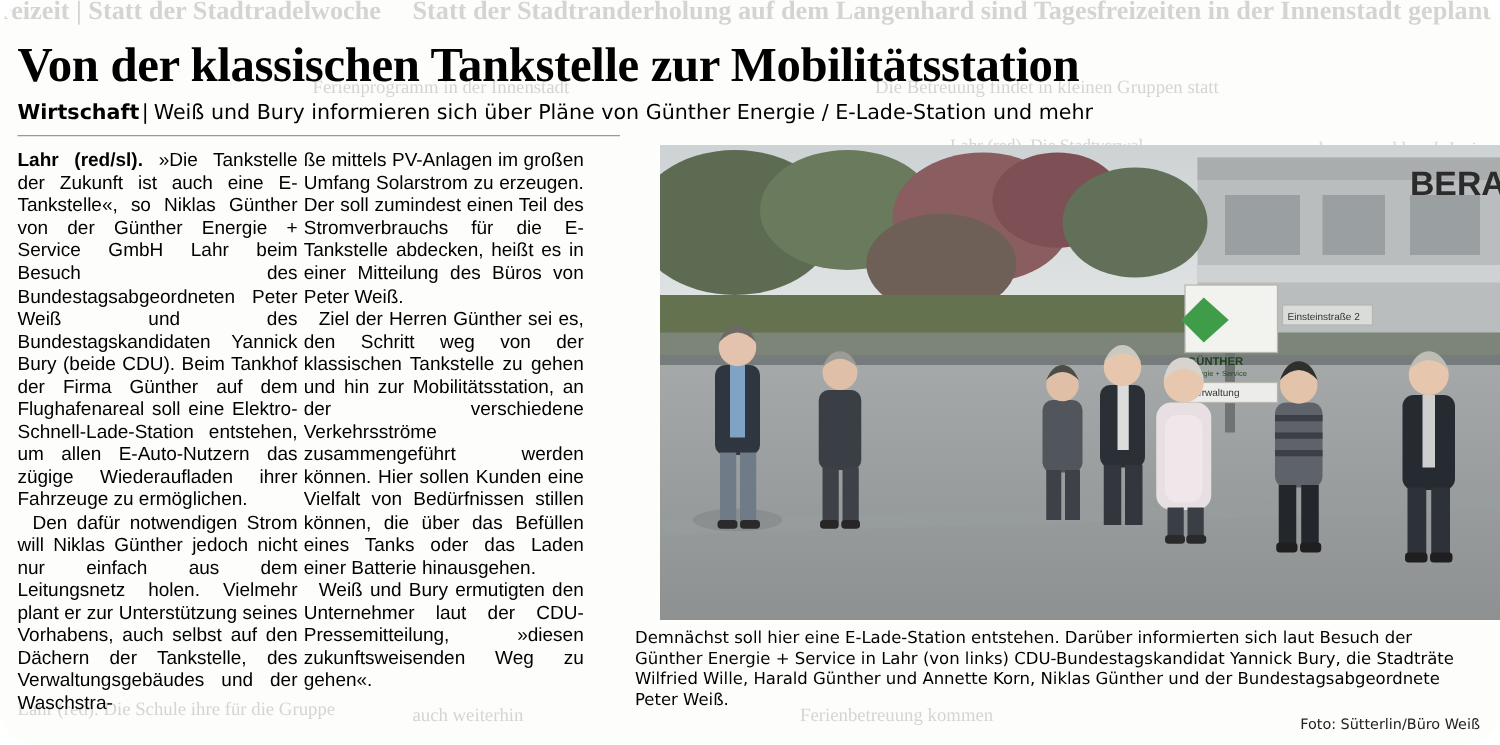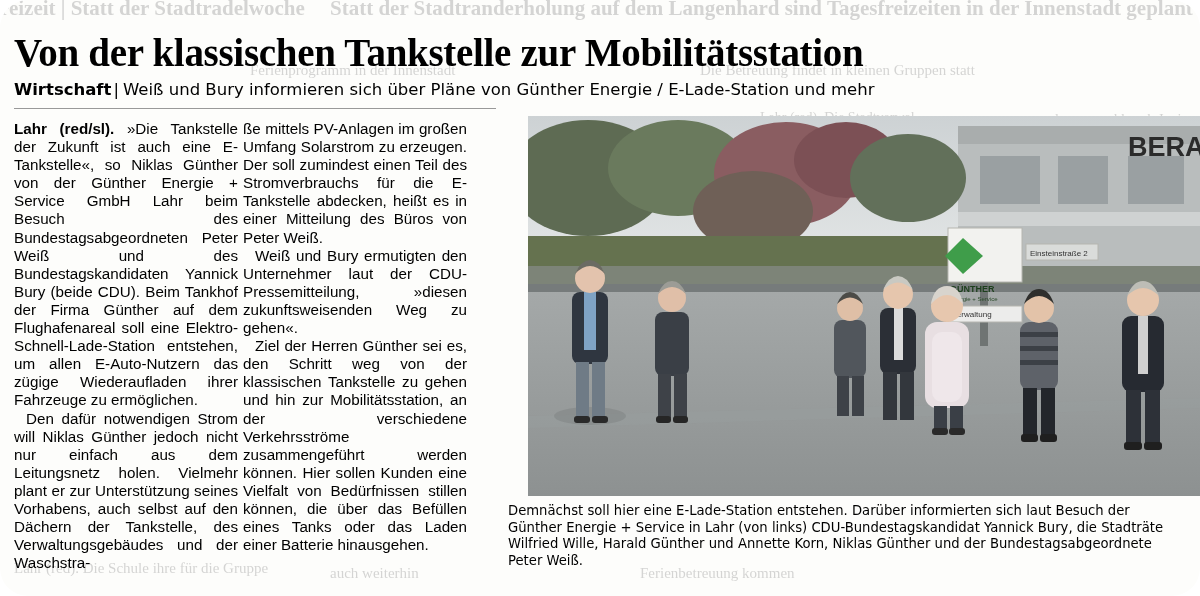--- a/index.html
+++ b/index.html
@@ -175,22 +175,22 @@
 
   <div class="rule"></div>
 
   <div class="col col1">
     <p><span class="lead">Lahr (red/sl).</span> »Die Tankstelle der Zukunft ist auch eine E-Tankstelle«, so Niklas Günther von der Günther Energie + Service GmbH Lahr beim Besuch des Bundestagsabgeordneten Peter Weiß und des Bundestagskandidaten Yannick Bury (beide CDU). Beim Tankhof der Firma Günther auf dem Flughafenareal soll eine Elektro-Schnell-Lade-Station entstehen, um allen E-Auto-Nutzern das zügige Wiederaufladen ihrer Fahrzeuge zu ermöglichen.</p>
     <p>Den dafür notwendigen Strom will Niklas Günther jedoch nicht nur einfach aus dem Leitungsnetz holen. Vielmehr plant er zur Unterstützung seines Vorhabens, auch selbst auf den Dächern der Tankstelle, des Verwaltungsgebäudes und der Waschstra-</p>
   </div>
 
   <div class="col col2">
     <p>ße mittels PV-Anlagen im großen Umfang Solarstrom zu erzeugen. Der soll zumindest einen Teil des Stromverbrauchs für die E-Tankstelle abdecken, heißt es in einer Mitteilung des Büros von Peter Weiß.</p>
+    <p>Ziel der Herren Günther sei es, den Schritt weg von der klassischen Tankstelle zu gehen und hin zur Mobilitätsstation, an der verschiedene Verkehrsströme zusammengeführt werden können. Hier sollen Kunden eine Vielfalt von Bedürfnissen stillen können, die über das Befüllen eines Tanks oder das Laden einer Batterie hinausgehen.</p>
     <p>Weiß und Bury ermutigten den Unternehmer laut der CDU-Pressemitteilung, »diesen zukunftsweisenden Weg zu gehen«.</p>
-    <p>Ziel der Herren Günther sei es, den Schritt weg von der klassischen Tankstelle zu gehen und hin zur Mobilitätsstation, an der verschiedene Verkehrsströme zusammengeführt werden können. Hier sollen Kunden eine Vielfalt von Bedürfnissen stillen können, die über das Befüllen eines Tanks oder das Laden einer Batterie hinausgehen.</p>
   </div>
 
   <div class="photo">
     <svg width="676" height="380" viewBox="0 0 676 380" xmlns="http://www.w3.org/2000/svg">
       <defs>
         <linearGradient id="sky" x1="0" y1="0" x2="0" y2="1">
           <stop offset="0%" stop-color="#cdd2d4"></stop>
           <stop offset="100%" stop-color="#e3e6e6"></stop>
         </linearGradient>
         <linearGradient id="road" x1="0" y1="0" x2="0" y2="1">
@@ -303,13 +303,14 @@
         <rect x="617" y="274" width="15" height="54" fill="#2d3138"></rect>
         <circle cx="615" cy="184" r="16" fill="#e6c6ad"></circle>
         <path d="M599 180 q16 -16 32 0 q-6 -15 -16 -15 q-10 0 -16 15 z" fill="#bdbdb6"></path>
         <rect x="596" y="326" width="18" height="8" rx="3" fill="#1f1f1f"></rect>
         <rect x="616" y="326" width="18" height="8" rx="3" fill="#1f1f1f"></rect>
       </g>
     </svg>
   </div>
 
   <div class="caption">Demnächst soll hier eine E-Lade-Station entstehen. Darüber informierten sich laut Besuch der Günther Energie + Service in Lahr (von links) CDU-Bundestagskandidat Yannick Bury, die Stadträte Wilfried Wille, Harald Günther und Annette Korn, Niklas Günther und der Bundestagsabgeordnete Peter Weiß.</div>
+  <div class="credit">Foto: Sütterlin/Büro Weiß</div>
 </div>
 
 </body></html>

